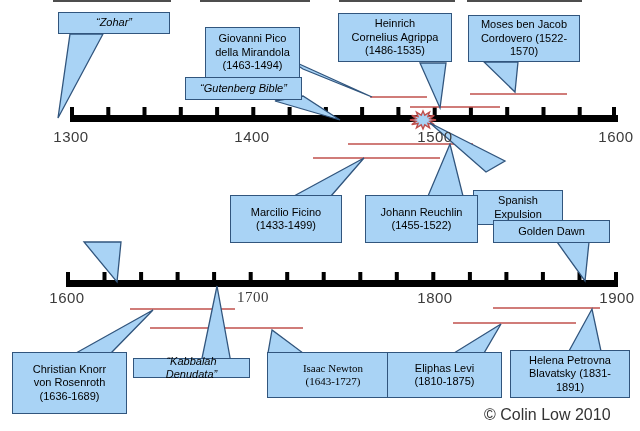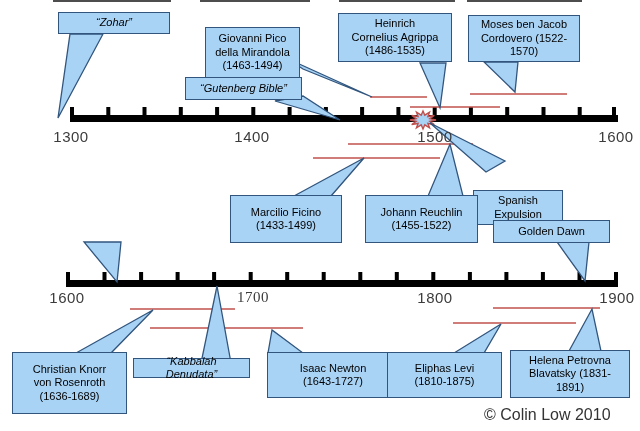--- a/index.html
+++ b/index.html
@@ -137,21 +137,21 @@
   <div class="callout" style="left:230px;top:195px;width:112px;height:48px;">Marcilio Ficino
 (1433-1499)</div>
   <div class="callout" style="left:365px;top:195px;width:113px;height:48px;">Johann Reuchlin
 (1455-1522)</div>
   <div class="callout" style="left:493px;top:220px;width:117px;height:23px;">Golden Dawn</div>
   <div class="callout" style="left:12px;top:352px;width:115px;height:62px;">Christian Knorr
 von Rosenroth
 (1636-1689)</div>
   <div class="callout italic" style="left:133px;top:358px;width:117px;height:20px;">“Kabbalah
 Denudata”</div>
-  <div class="callout" style="left:267px;top:352px;width:132px;height:46px;">Isaac Newton
+  <div class="callout" style="left:267px;top:352px;width:132px;height:46px;font-family:Liberation Serif, serif;">Isaac Newton
 (1643-1727)</div>
   <div class="callout" style="left:387px;top:352px;width:115px;height:46px;">Eliphas Levi
 (1810-1875)</div>
   <div class="callout" style="left:510px;top:350px;width:120px;height:48px;">Helena Petrovna
 Blavatsky (1831-
 1891)</div>
 
   <div class="copyright" style="left:484px;top:406px;">© Colin Low 2010</div>
 
 </div>

